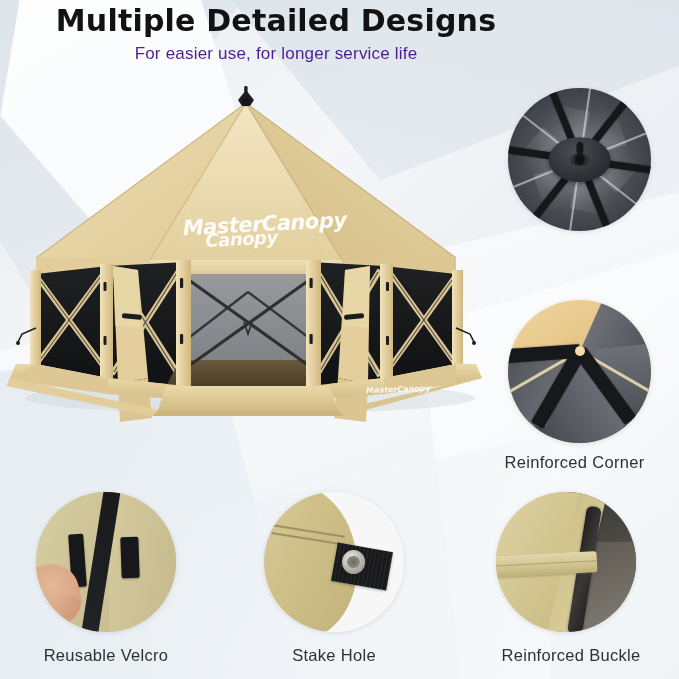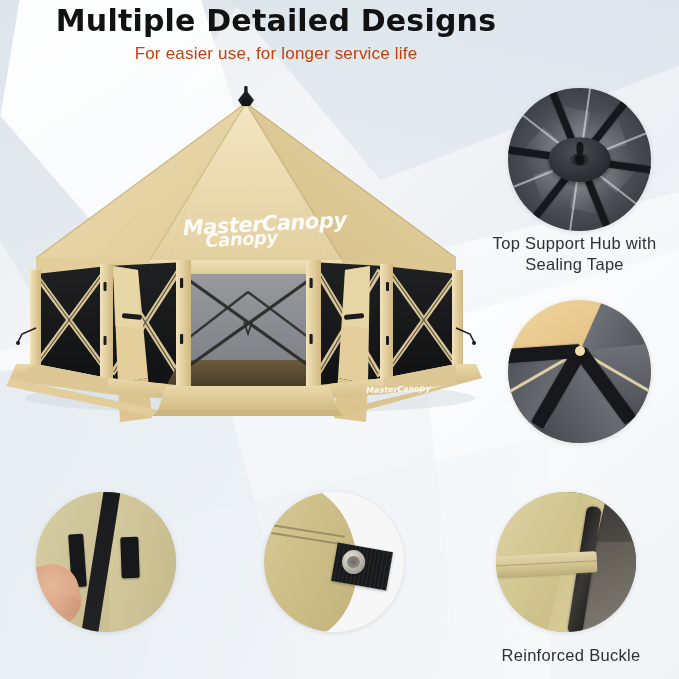--- a/index.html
+++ b/index.html
@@ -22,21 +22,21 @@
     position:absolute;left:0;right:8px;top:4px;
     text-align:center;
     font-size:30px;font-weight:bold;letter-spacing:.2px;
     color:#121212;line-height:34px;
     font-family:"DejaVu Sans",sans-serif;
     white-space:nowrap;
   }
   .subtitle{
     position:absolute;left:0;right:8px;top:44px;
     text-align:center;
-    font-size:17px;color:#c2410c;letter-spacing:.2px;
+    font-size:17px;color:#4c1d95;letter-spacing:.2px;
     font-family:"Liberation Sans",sans-serif;
   }
 
   
   .label{
     position:absolute;text-align:center;
     font-size:16.5px;color:#2d3136;letter-spacing:.3px;
     line-height:21px;z-index:30;
     font-family:"Liberation Sans",sans-serif;
   }
@@ -423,65 +423,70 @@
       <div class="hub-shine" style="transform:translate(0,-50%) rotate(158deg);"></div>
       <div class="hub-shine" style="transform:translate(0,-50%) rotate(218deg);"></div>
       <div class="hub-shine" style="transform:translate(0,-50%) rotate(278deg);"></div>
       <div class="hub-shine" style="transform:translate(0,-50%) rotate(338deg);"></div>
 
       <div class="hub-plate"></div>
       <div class="hub-screw"></div>
       <div class="hub-nub"></div>
     </div>
   </div>
-  <div class="label" style="left:470px;top:233px;width:209px;">
-    <div>Top Support Hub with</div>
-    <div>Sealing Tape</div>
-  </div>
 
   <div class="circle" style="left:508px;top:300px;width:143px;height:143px;">
     <div class="inner">
       <div class="rc-bg"></div>
       <div class="rc-fan" style="transform:rotate(-88deg) skewY(22deg);"></div>
       <div class="rc-fan" style="transform:rotate(-28deg) skewY(22deg);"></div>
       <div class="rc-fan" style="transform:rotate(32deg) skewY(22deg);"></div>
       <div class="rc-fan" style="transform:rotate(92deg) skewY(22deg);"></div>
       <div class="rc-edge" style="transform:translate(-50%,0) rotate(-60deg);"></div>
       <div class="rc-edge" style="transform:translate(-50%,0) rotate(60deg);"></div>
       <div class="rc-strap" style="transform:translate(-50%,0) rotate(-36deg);"></div>
       <div class="rc-strap" style="transform:translate(-50%,0) rotate(30deg);"></div>
       <div class="rc-strap" style="transform:translate(-50%,0) rotate(86deg);"></div>
       <div class="rc-hub"></div>
     </div>
   </div>
+  <div class="label" style="left:470px;top:452px;width:209px;">
+    <div>Reinforced Corner</div>
+  </div>
 
   <div class="circle" style="left:36px;top:492px;width:140px;height:140px;">
     <div class="inner">
       <div class="v-bg"></div>
       <div class="v-right"></div>
       <div class="v-left"></div>
       <div class="v-seam"></div>
       <div class="v-patch" style="left:24%;top:30%;width:11%;height:38%;transform:rotate(-4deg);"></div>
       <div class="v-patch" style="left:61%;top:32%;width:13%;height:29%;transform:rotate(-2deg);"></div>
       <div class="v-hand"></div>
       <div class="v-thumb"></div>
     </div>
   </div>
+  <div class="label" style="left:16px;top:645px;width:180px;">
+    <div>Reusable Velcro</div>
+  </div>
 
   <div class="circle" style="left:264px;top:492px;width:140px;height:140px;">
     <div class="inner">
       <div class="s-bg"></div>
       <div class="s-fabric"></div>
       <div class="s-stitch" style="left:6%;top:27%;width:52%;transform:rotate(9deg);"></div>
       <div class="s-stitch" style="left:5%;top:33%;width:54%;transform:rotate(9deg);"></div>
       <div class="s-web"></div>
       <div class="s-grom-o">
         <div class="s-grom-i"></div>
       </div>
     </div>
+  </div>
+  <div class="label" style="left:244px;top:645px;width:180px;">
+    <div>Stake Hole</div>
   </div>
 
   <div class="circle" style="left:496px;top:492px;width:140px;height:140px;">
     <div class="inner">
       <div class="b-bg"></div>
       <div class="b-dark"></div>
       <div class="b-dark2"></div>
       <div class="b-fabric"></div>
       <div class="b-fold"></div>
       <div class="b-pole"></div>

